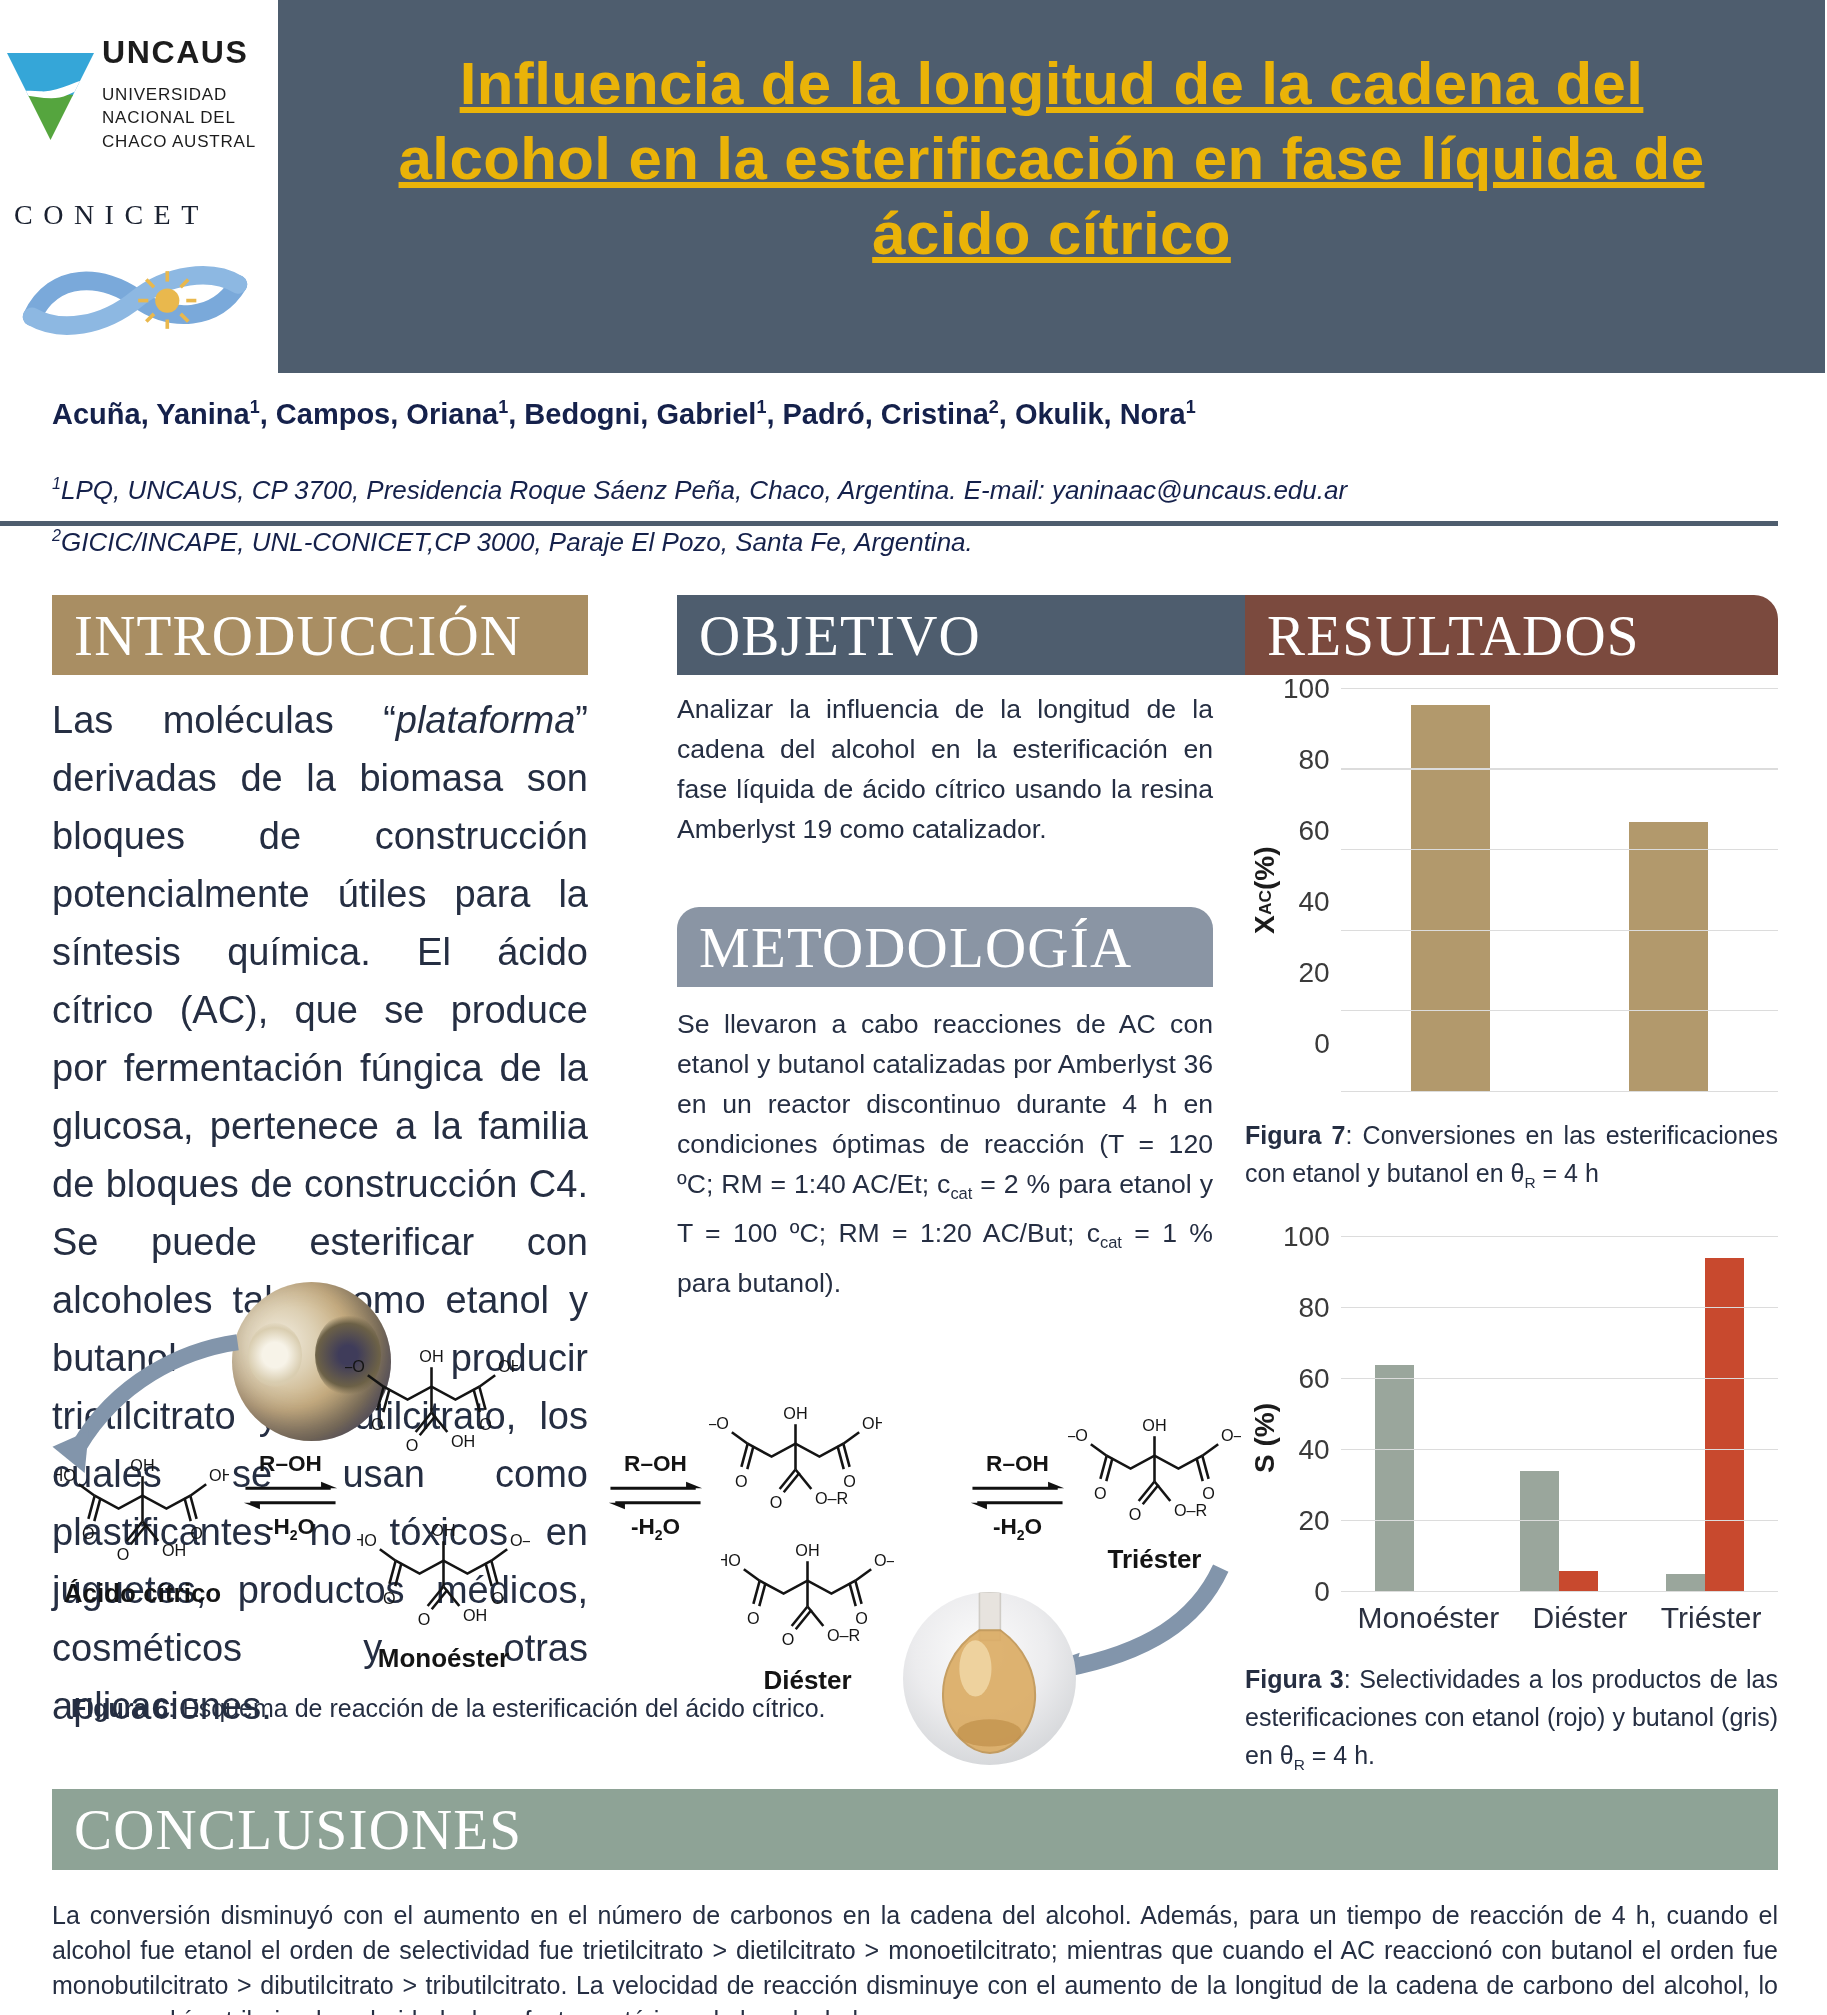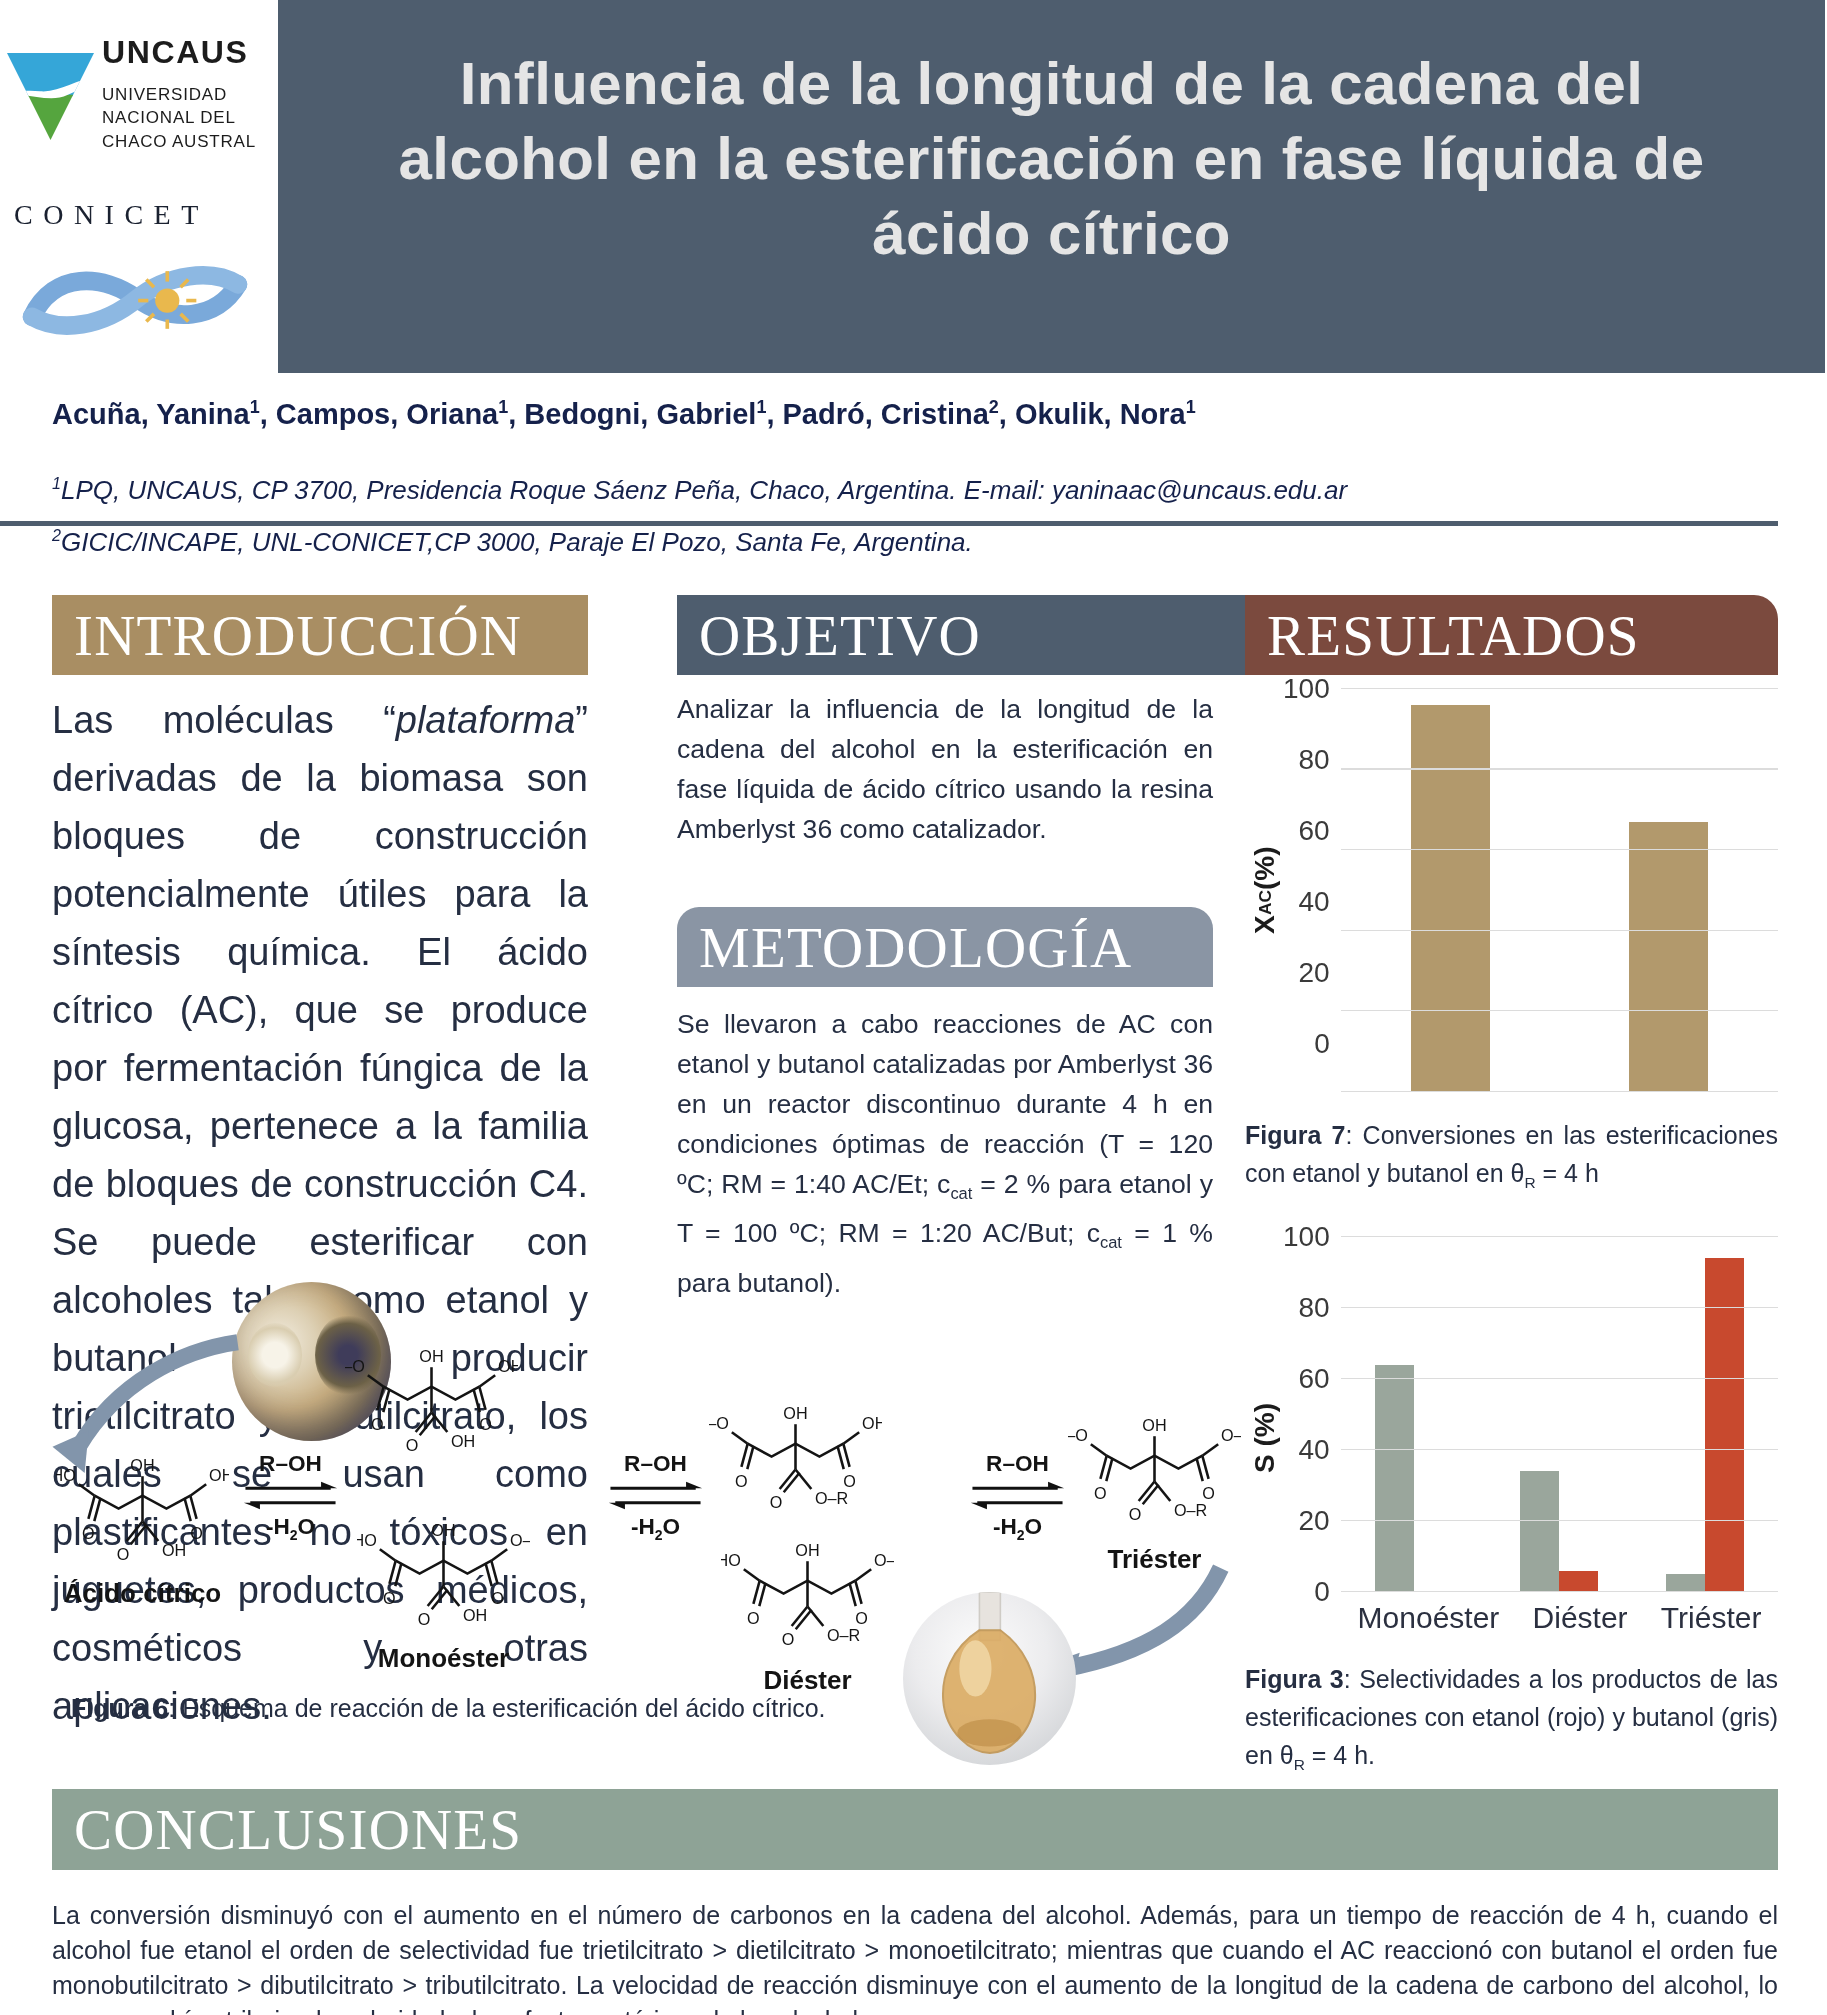--- a/index.html
+++ b/index.html
@@ -1,21 +1,21 @@
 <!DOCTYPE html>
 <html style="font-size:6.4px"><head>
 <meta charset="utf-8">
 <style>
   html,body{margin:0;padding:0;background:#e8e8e8;}
   #poster{position:relative;width:1828px;height:2437px;background:#ffffff;overflow:hidden;
           font-family:"Liberation Sans",sans-serif;color:#252e42;}
   
   .title-band{position:absolute;left:278px;top:0;width:1547px;height:373px;background:#4e5d6e;}
-  .title-band h1{margin:0;padding:46px 69px 0 69px;text-align:center;color:#e5e5e5;
-                 font-size:60px;line-height:75px;font-weight:bold;letter-spacing:0.4px;}
+  .title-band h1{margin:0;padding:46px 69px 0 69px;text-align:center;color:#eab308;
+                 font-size:60px;line-height:75px;font-weight:bold;letter-spacing:0.4px;text-decoration:underline;}
   .logo-panel{position:absolute;left:0;top:0;width:278px;height:373px;background:#ffffff;}
   .uncaus-tri{position:absolute;left:7.3px;top:44px;width:87px;height:105px;}
   .uncaus-acr{position:absolute;left:102px;top:34px;font-size:32px;font-weight:bold;color:#1c1c1c;letter-spacing:1.6px;}
   .uncaus-lines{position:absolute;left:102px;top:83px;font-size:17px;line-height:23.4px;color:#1c1c1c;letter-spacing:0.8px;}
   .conicet-word{position:absolute;left:14px;top:199px;font-family:"Liberation Serif",serif;
                 font-size:28px;letter-spacing:10.5px;color:#1a2130;}
   .conicet-ribbon{position:absolute;left:22px;top:246px;}
   
   .authors{position:absolute;left:52px;top:397px;width:1725px;font-size:29px;font-weight:bold;color:#15214b;}
   .affils{position:absolute;left:52px;top:461px;width:1725px;font-size:26px;font-style:italic;
@@ -129,21 +129,21 @@
   </div>
   <div class="divider"></div>
 
   <div class="band band-intro">INTRODUCCIÓN</div>
   <div class="band band-obj">OBJETIVO</div>
   <div class="band band-met">METODOLOGÍA</div>
   <div class="band band-res">RESULTADOS</div>
   <div class="band band-conc">CONCLUSIONES</div>
 
   <div class="body-txt intro-body">Las moléculas “<i>plataforma</i>” derivadas de la biomasa son bloques de construcción potencialmente útiles para la síntesis química. El ácido cítrico (AC), que se produce por fermentación fúngica de la glucosa, pertenece a la familia de bloques de construcción C4. Se puede esterificar con alcoholes tales como etanol y butanol para producir trietilcitrato y tributilcitrato, los cuales se usan como plastificantes no tóxicos en juguetes, productos médicos, cosméticos y otras aplicaciones.</div>
-  <div class="body-txt obj-body">Analizar la influencia de la longitud de la cadena del alcohol en la esterificación en fase líquida de ácido cítrico usando la resina Amberlyst 36 como catalizador.</div>
+  <div class="body-txt obj-body">Analizar la influencia de la longitud de la cadena del alcohol en la esterificación en fase líquida de ácido cítrico usando la resina Amberlyst 19 como catalizador.</div>
   <div class="body-txt met-body">Se llevaron a cabo reacciones de AC con etanol y butanol catalizadas por Amberlyst 36 en un reactor discontinuo durante 4 h en condiciones óptimas de reacción (T = 120 ºC; RM = 1:40 AC/Et; c<sub>cat</sub> = 2 % para etanol y T = 100 ºC; RM = 1:20 AC/But; c<sub>cat</sub> = 1 % para butanol).</div>
   <div class="body-txt conc-body">La conversión disminuyó con el aumento en el número de carbonos en la cadena del alcohol. Además, para un tiempo de reacción de 4 h, cuando el alcohol fue etanol el orden de selectividad fue trietilcitrato &gt; dietilcitrato &gt; monoetilcitrato; mientras que cuando el AC reaccionó con butanol el orden fue monobutilcitrato &gt; dibutilcitrato &gt; tributilcitrato. La velocidad de reacción disminuye con el aumento de la longitud de la cadena de carbono del alcohol, lo que se podría atribuir a la polaridad y los efectos estéricos de los alcoholes.</div>
 
   <div class="chart chart1">
     <div class="ylabel">X<sub>AC</sub> (%)</div>
     <div class="yticks">
         <div class="ytick" style="bottom: 0%;">0</div>
         <div class="ytick" style="bottom: 20%;">20</div>
         <div class="ytick" style="bottom: 40%;">40</div>
         <div class="ytick" style="bottom: 60%;">60</div>

